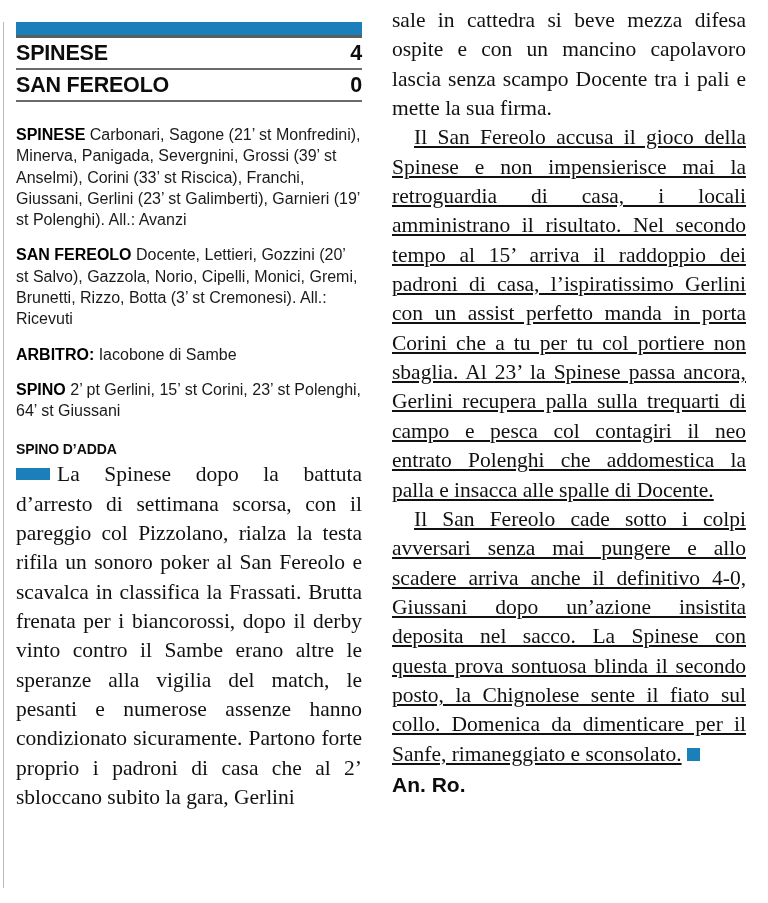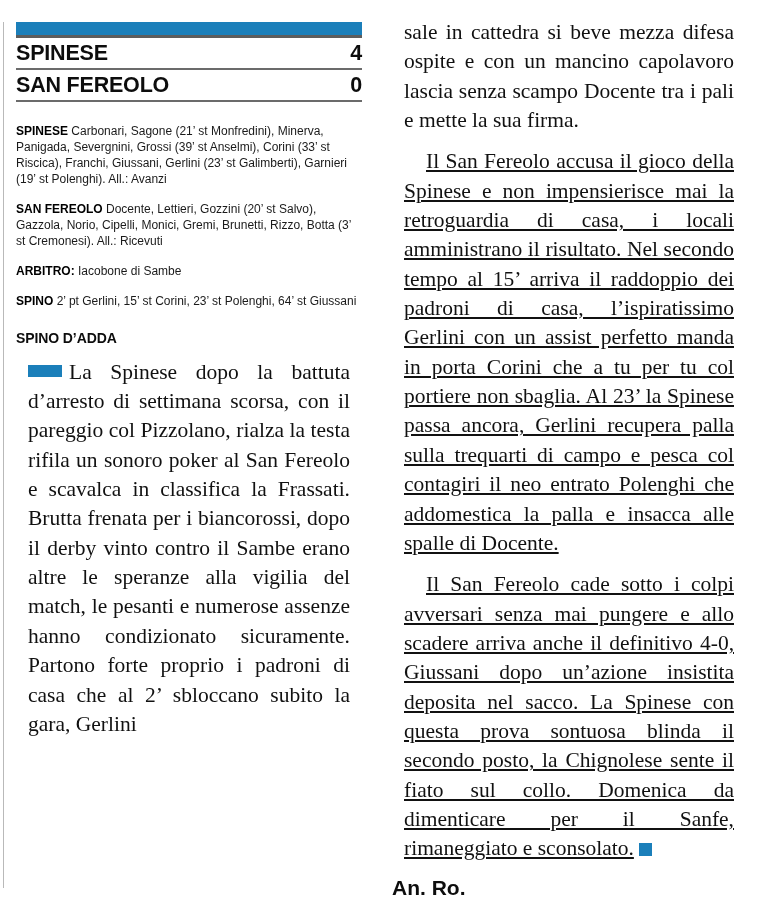--- a/index.html
+++ b/index.html
@@ -85,21 +85,21 @@
     color: #0d0d0d;
     padding: 3px 0 3px 0;
     line-height: 1.12;
   }
   .score-team { white-space: nowrap; }
   .score-goals { white-space: nowrap; }
 
   
   .infoblock {
     font-family: "Liberation Sans", "DejaVu Sans", sans-serif;
-    font-size: 12px;
+    font-size: 16px;
     line-height: 1.33;
     color: #1a1a1a;
   }
   .infoblock p {
     margin: 0 0 14px 0;
   }
   .infoblock p:first-child { margin-top: 22px; }
   .infoblock .lbl {
     font-weight: bold;
     color: #000000;
@@ -119,21 +119,21 @@
   .body-text {
     font-family: "Liberation Serif", "DejaVu Serif", serif;
     font-size: 21.5px;
     line-height: 1.365;
     text-align: justify;
     color: #111111;
     -webkit-hyphens: none;
     hyphens: none;
   }
   .body-text p {
-    margin: 12px;
+    margin: 0;
     text-indent: 0;
   }
   .body-text p.indent {
     text-indent: 22px;
     text-decoration: underline;
   }
   .body-text p.flow {
     text-indent: 0;
   }
 

